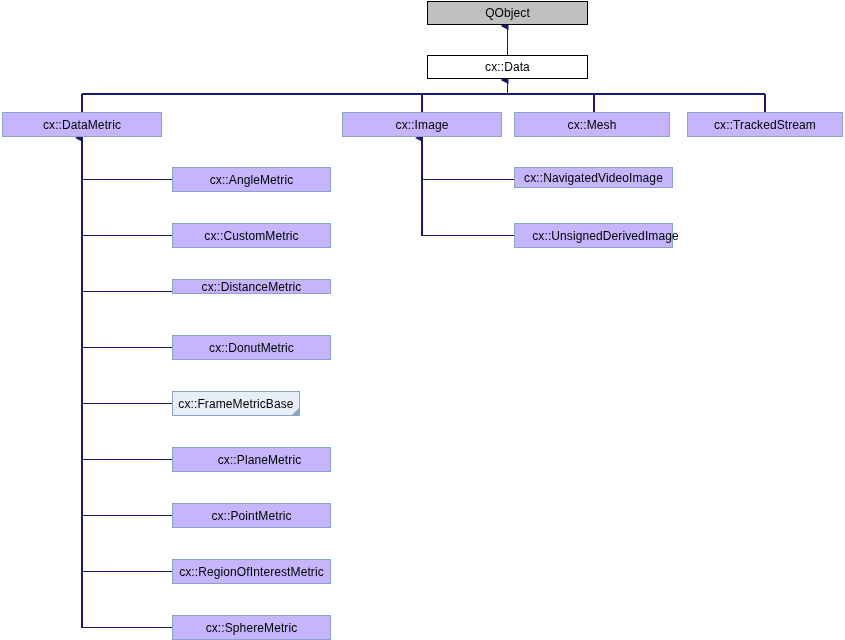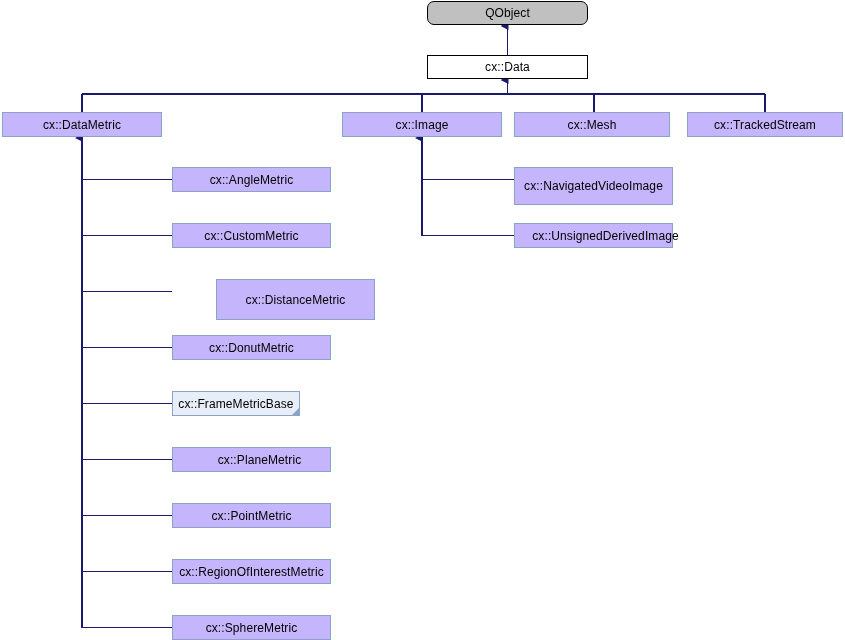--- a/index.html
+++ b/index.html
@@ -115,21 +115,21 @@
         <path d="M82,515.5 L172,515.5" stroke="#191970"></path>
         <path d="M82,571.5 L172,571.5" stroke="#191970"></path>
         <path d="M82,627.5 L172,627.5" stroke="#191970"></path>
         <path d="M422,235.5 L422,138" stroke="#191970" marker-end="url(#uparrow)"></path>
         <path d="M422,179.5 L514,179.5" stroke="#191970"></path>
         <path d="M422,235.5 L514,235.5" stroke="#191970"></path>
       </g>
   </svg>
 
   <div id="nodes">
-      <div class="node base" style="left: 427px; top: 1px; width: 161px; height: 24px; border-radius: 7px;">
+      <div class="node base" style="left: 427px; top: 1px; width: 161px; height: 24px;">
         <span class="node-label">QObject</span>
       </div>
       <div class="node current" style="left: 427px; top: 55px; width: 161px; height: 24px;">
         <span class="node-label">cx::Data</span>
       </div>
       <div class="node related" style="left: 2px; top: 112px; width: 160px; height: 25px;">
         <span class="node-label">cx::DataMetric</span>
       </div>
       <div class="node related" style="left: 342px; top: 112px; width: 160px; height: 25px;">
         <span class="node-label">cx::Image</span>
@@ -139,21 +139,21 @@
       </div>
       <div class="node related" style="left: 687px; top: 112px; width: 156px; height: 25px;">
         <span class="node-label">cx::TrackedStream</span>
       </div>
       <div class="node related" style="left: 172px; top: 167px; width: 159px; height: 25px;">
         <span class="node-label">cx::AngleMetric</span>
       </div>
       <div class="node related" style="left: 172px; top: 223px; width: 159px; height: 25px;">
         <span class="node-label">cx::CustomMetric</span>
       </div>
-      <div class="node related" style="left: 172px; top: 279px; width: 159px; height: 41px; margin-left: 44px;">
+      <div class="node related" style="left: 172px; top: 279px; width: 159px; height: 15px;">
         <span class="node-label">cx::DistanceMetric</span>
       </div>
       <div class="node related" style="left: 172px; top: 335px; width: 159px; height: 25px;">
         <span class="node-label">cx::DonutMetric</span>
       </div>
       <div class="node truncated" style="left: 172px; top: 391px; width: 128px; height: 25px;">
         <div class="fold-shape"></div>
         <div class="fold-corner"></div>
         <span class="node-label">cx::FrameMetricBase</span>
       </div>
@@ -162,21 +162,21 @@
       </div>
       <div class="node related" style="left: 172px; top: 503px; width: 159px; height: 25px;">
         <span class="node-label">cx::PointMetric</span>
       </div>
       <div class="node related" style="left: 172px; top: 559px; width: 159px; height: 25px;">
         <span class="node-label">cx::RegionOfInterestMetric</span>
       </div>
       <div class="node related" style="left: 172px; top: 615px; width: 159px; height: 25px;">
         <span class="node-label">cx::SphereMetric</span>
       </div>
-      <div class="node related" style="left: 514px; top: 167px; width: 159px; height: 38px;">
+      <div class="node related" style="left: 514px; top: 167px; width: 159px; height: 21px;">
         <span class="node-label">cx::NavigatedVideoImage</span>
       </div>
       <div class="node related" style="left: 514px; top: 223px; width: 159px; height: 25px; padding-left: 24px;">
         <span class="node-label">cx::UnsignedDerivedImage</span>
       </div>
     </div>
 
 </div>
 
 </body></html>

